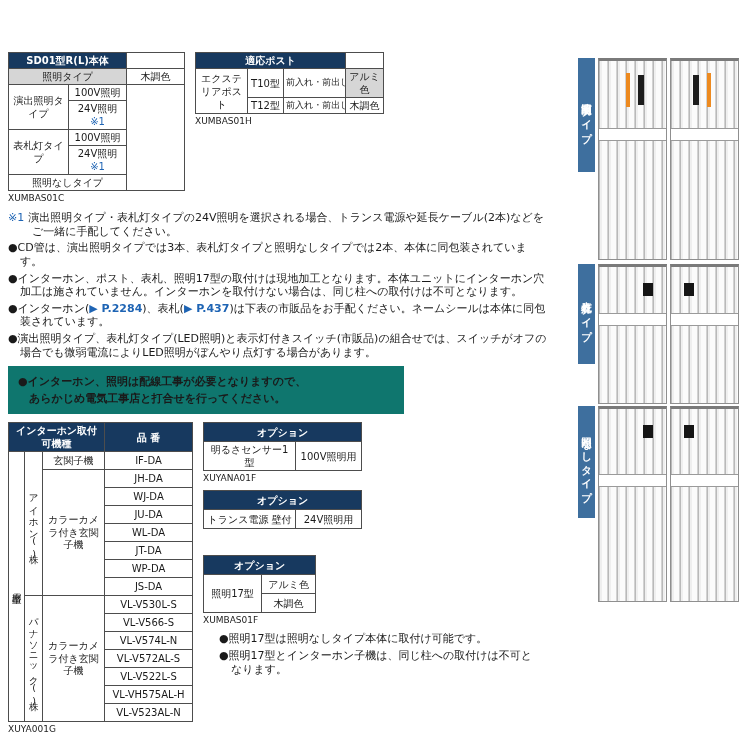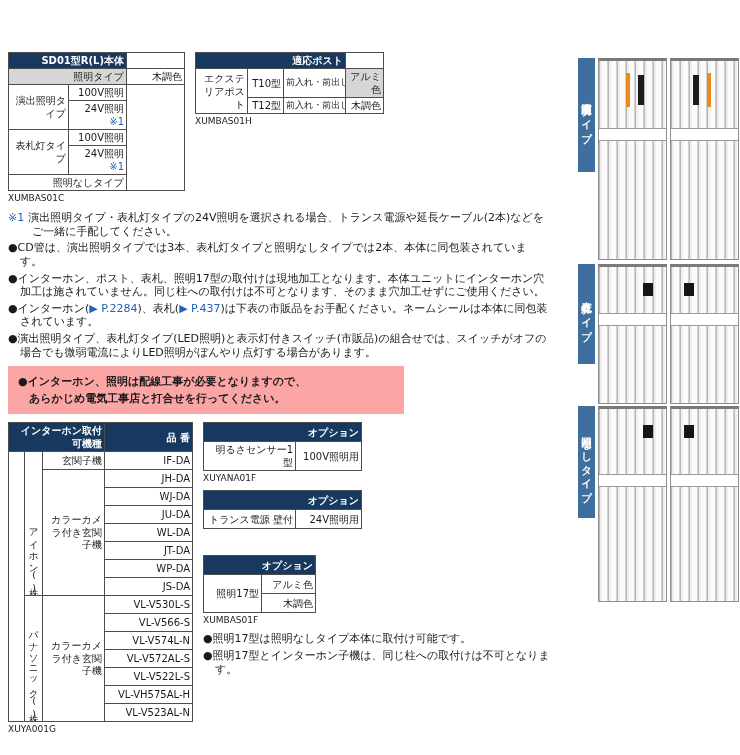--- a/index.html
+++ b/index.html
@@ -2,59 +2,59 @@
 <html><head>
 <meta charset="utf-8">
 <style>
   html,body{margin:0;padding:0}
   body{
     width:740px;height:755px;position:relative;overflow:hidden;background:#ffffff;
     font-family:"DejaVu Sans","Liberation Sans",sans-serif;color:#1a1a1a;
   }
   
   table{border-collapse:collapse;table-layout:fixed}
-  td{border:1px solid #4d4d4d;background:#fff;font-size:10px;padding:1px 2px;text-align:right;vertical-align:middle;line-height:1.3;overflow:hidden}
+  td{border:1px solid #4d4d4d;background:#fff;font-size:10px;padding:1px 2px;text-align:center;vertical-align:middle;line-height:1.3;overflow:hidden}
   .hd-navy{background:#17395f;color:#fff;font-weight:bold}
   .hd-gray{background:#d6d6d6}
   .code{font-size:9px;color:#222;margin-top:2px}
   .blue{color:#1e64b4}
-  .plink{color:#1e64b4;cursor:pointer;font-weight:normal}
+  .plink{color:#1e64b4;cursor:pointer;font-weight:bold}
   .small{font-size:9px;white-space:nowrap}
   .vtext{writing-mode:vertical-rl;text-orientation:upright;letter-spacing:1px;padding:1px 0;font-size:9.5px}
   
   .left-col{position:absolute;left:8px;top:52px;width:566px}
   .right-col{position:absolute;left:578px;top:52px;width:160px}
   .top-tables{display:flex;align-items:flex-start;gap:10px}
   
   .tbl-main{width:176px}
   .tbl-post{width:188px}
   .tbl-pos{width:142px;margin-left:18px}
   .tbl-pos td{height:17px;font-size:10px}
   
   .notes{margin-top:8px;width:540px}
   .notes p{font-size:11px;line-height:1.24;margin:3px 0;padding-left:12px;text-indent:-12px}
   .notes p.kome{padding-left:24px;text-indent:-24px}
   .notes p.kome .blue{margin-right:4px}
   
-  .warning{margin-top:7px;width:376px;background:#fca5a5;padding:7px 10px}
+  .warning{margin-top:7px;width:376px;background:#0f766e;padding:7px 10px}
   .warning p{font-size:11px;font-weight:bold;line-height:1.55;margin:0;padding-left:11px;text-indent:-11px}
   
   .bottom-row{display:flex;margin-top:8px;gap:10px;align-items:flex-start}
   .tbl-intercom{width:184px}
   .tbl-intercom td{height:15px}
   .tbl-intercom .mdl{font-size:10px;letter-spacing:0}
   .tbl-intercom .sub{font-size:10px;line-height:1.25}
   .opt-col{width:372px}
   .tbl-opt{width:158px}
   .tbl-opt td{height:16px}
   .tbl-opt3{width:112px;margin-top:26px}
   .tbl-opt3 td{height:16px}
   .sensor-note{width:318px;font-size:11px;line-height:1.3;margin:10px 0 0;padding-left:12px;text-indent:-12px}
   .l17-notes{width:348px;margin-top:7px}
-  .l17-notes p{font-size:11px;line-height:1.3;margin:2px 0;padding-left:12px;text-indent:-12px}
+  .l17-notes p{font-size:11px;line-height:1.3;margin:2px 16px;padding-left:12px;text-indent:-12px}
   
   .type-group{display:flex;gap:3px;margin-top:6px;align-items:flex-start}
   .g1{height:198px}
   .g2{height:136px;margin-top:8px}
   .g3{height:192px}
   .type-label{
     width:17px;background:#3e6f9e;color:#fff;writing-mode:vertical-rl;text-orientation:upright;
     font-size:10.5px;font-weight:bold;line-height:17px;text-align:center;letter-spacing:1px;flex:0 0 17px
   }
   .g1 .type-label{height:114px}
@@ -147,21 +147,21 @@
       </tbody>
         </table>
       <div class="code">XUMBAS01H</div>
     </div>
 
   </div>
 
   <div class="notes">
     <p class="kome"><span class="blue">※1</span><span>演出照明タイプ・表札灯タイプの24V照明を選択される場合、トランス電源や延長ケーブル(2本)などをご一緒に手配してください。</span></p>
     <p>●CD管は、演出照明タイプでは3本、表札灯タイプと照明なしタイプでは2本、本体に同包装されています。</p>
-    <p>●インターホン、ポスト、表札、照明17型の取付けは現地加工となります。本体ユニットにインターホン穴加工は施されていません。同じ柱への取付けは不可となります、そのまま穴加工せずにご使用ください。</p>
+    <p>●インターホン、ポスト、表札、照明17型の取付けは現地加工となります。本体ユニットにインターホン穴加工は施されていません。インターホンを取付けない場合は、同じ柱への取付けは不可となります。</p>
     <p><span>●インターホン(</span><span class="plink">▶ P.2284</span><span>)、表札(</span><span class="plink">▶ P.437</span><span>)は下表の市販品をお手配ください。ネームシールは本体に同包装されています。</span></p>
     <p>●演出照明タイプ、表札灯タイプ(LED照明)と表示灯付きスイッチ(市販品)の組合せでは、スイッチがオフの場合でも微弱電流によりLED照明がぼんやり点灯する場合があります。</p>
   </div>
 
   <div class="warning">
     <p><span>●インターホン、照明は配線工事が必要となりますので、</span><br><span>あらかじめ電気工事店と打合せを行ってください。</span></p>
   </div>
 
   <div class="bottom-row">
 

